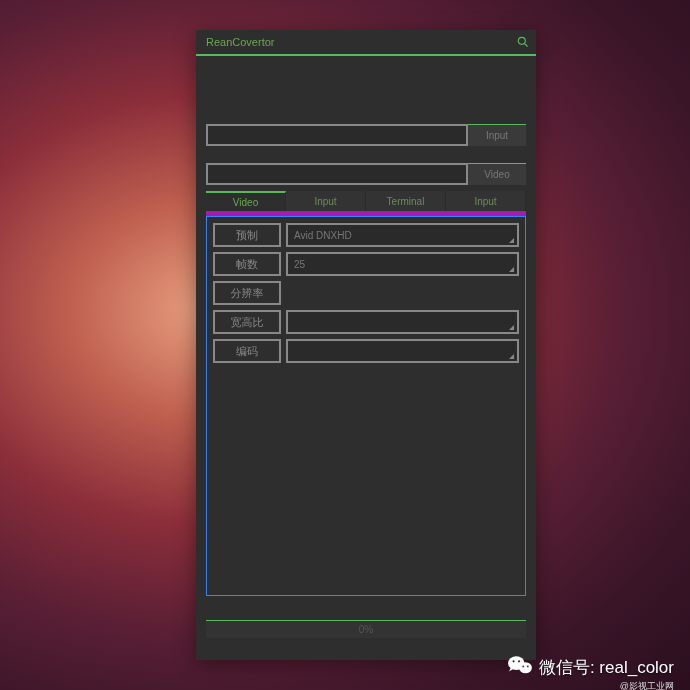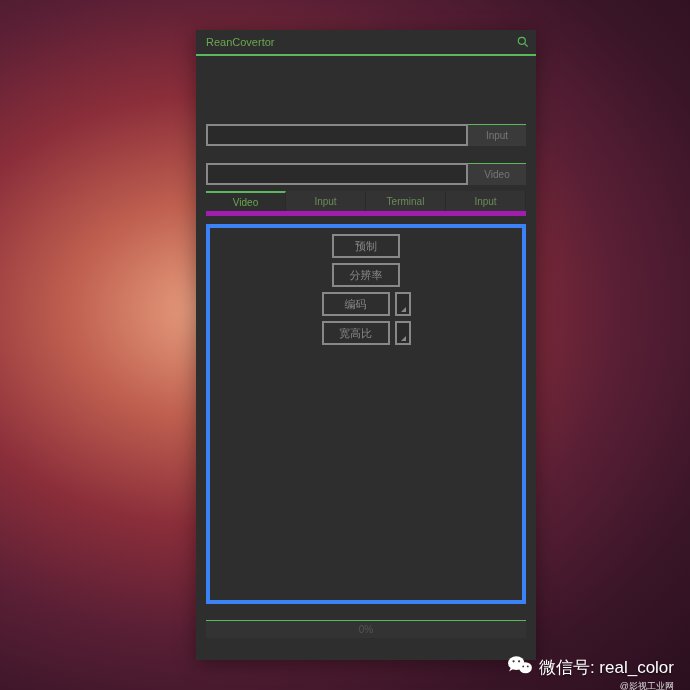--- a/index.html
+++ b/index.html
@@ -92,28 +92,27 @@
     align-items: center;
     justify-content: center;
     cursor: pointer;
   }
   .tab.active {
     background: #2e2e2e;
     border-top: 2px solid #5cb85c;
     color: #6aa84f;
   }
   .panel {
-    margin: 8px 10px 0 10px;
-    border: 4px solid #3b82f6;
+    margin: 0 10px 0 10px;
+    border: 1px solid #3b82f6;
     height: 380px;
     padding: 6px;
     display: flex;
     flex-direction: column;
     gap: 5px;
-    align-items: center;
   }
   .field-row {
     display: flex;
     gap: 5px;
     height: 24px;
   }
   .field-label {
     width: 68px;
     border: 2px solid #888;
     color: #888;
@@ -214,30 +213,35 @@
   <div class="tabs">
     <button class="tab active">Video</button>
     <button class="tab">Input</button>
     <button class="tab">Terminal</button>
     <button class="tab">Input</button>
   </div>
 
   <div class="panel">
     <div class="field-row">
       <div class="field-label">预制</div>
+      <div class="field-value">Avid DNXHD</div>
+    </div>
+    <div class="field-row">
+      <div class="field-label">帧数</div>
+      <div class="field-value">25</div>
     </div>
     <div class="field-row">
       <div class="field-label">分辨率</div>
     </div>
     <div class="field-row">
+      <div class="field-label">宽高比</div>
+      <div class="field-value"></div>
+    </div>
+    <div class="field-row">
       <div class="field-label">编码</div>
-      <div class="field-value"></div>
-    </div>
-    <div class="field-row">
-      <div class="field-label">宽高比</div>
       <div class="field-value"></div>
     </div>
   </div>
 
   <div class="progress-bar">
     <span class="progress-text">0%</span>
   </div>
 </div>
 
 <div class="watermark">

